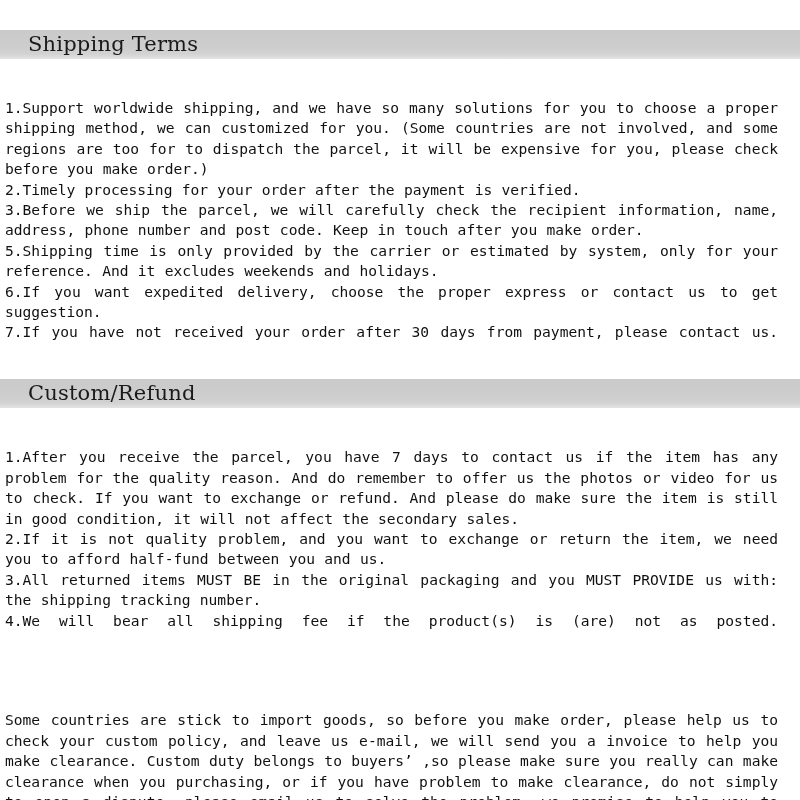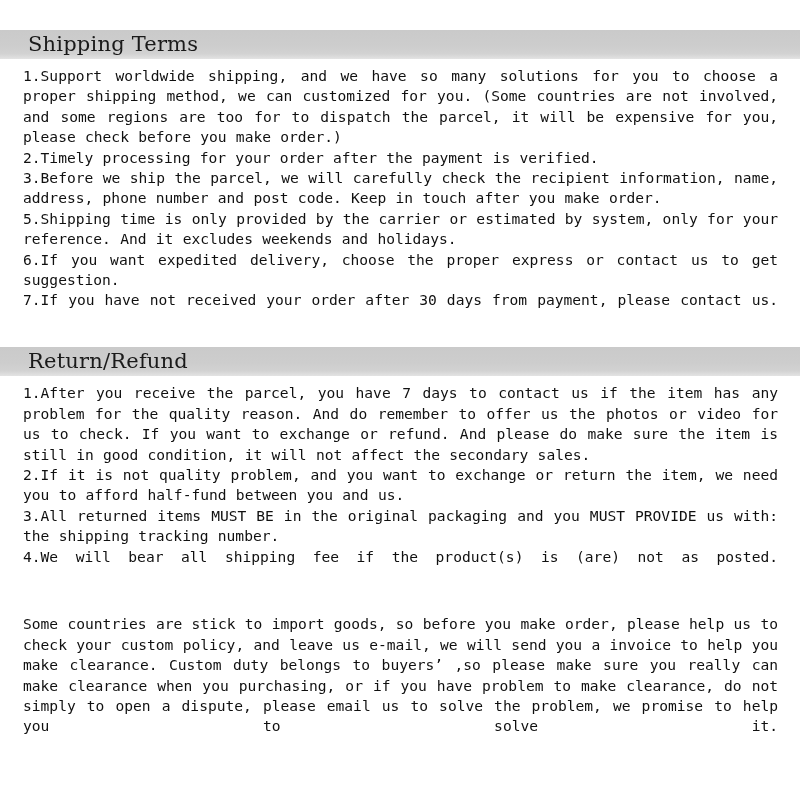--- a/index.html
+++ b/index.html
@@ -49,21 +49,22 @@
     font-weight: 400;
     color: #1a1a1a;
     line-height: 24px;
     letter-spacing: 0.2px;
     white-space: pre;
   }
 
   
   .section-body {
     box-sizing: border-box;
-    padding: 7px 22px 6px 23px;
+    padding: 7px 22px 6px 5px;
+    margin-top: 32px;
   }
 
   .para {
     font-size: 14.6px;
     line-height: 20.4px;
     color: #101010;
     text-align: justify;
     text-justify: inter-word;
     white-space: pre-wrap;
     word-spacing: 0.5px;
@@ -97,21 +98,21 @@
 5.Shipping time is only provided by the carrier or estimated by system, only for your reference. And it excludes weekends and holidays.
 6.If you want expedited delivery, choose the proper express or contact us to get suggestion.
 7.If you have not received your order after 30 days from payment, please contact us.</p>
     </div>
   </div>
 
   <div class="spacer-sm"></div>
 
   <div class="section">
     <div class="section-header">
-      <span class="title">Return/Refund</span>
+      <span class="title">Custom/Refund</span>
     </div>
     <div class="section-body">
       <p class="para">1.After you receive the parcel, you have 7 days to contact us if the item has any problem for the quality reason. And do remember to offer us the photos or video for us to check. If you want to exchange or refund. And please do make sure the item is still in good condition, it will not affect the secondary sales.
 2.If it is not quality problem, and you want to exchange or return the item, we need you to afford half-fund between you and us.
 3.All returned items MUST BE in the original packaging and you MUST PROVIDE us with: the shipping tracking number.
 4.We will bear all shipping fee if the product(s) is (are) not as posted.</p>
     </div>
   </div>
 
   <div class="spacer-md"></div>

